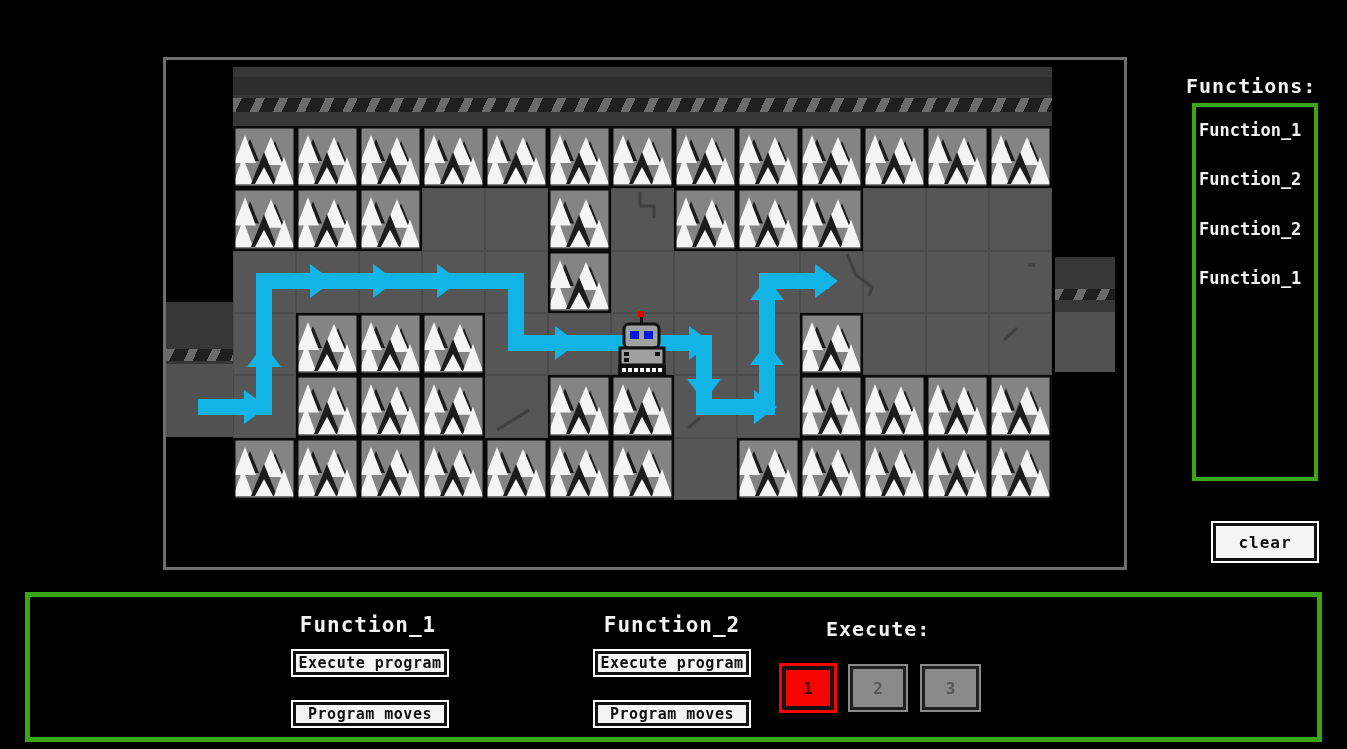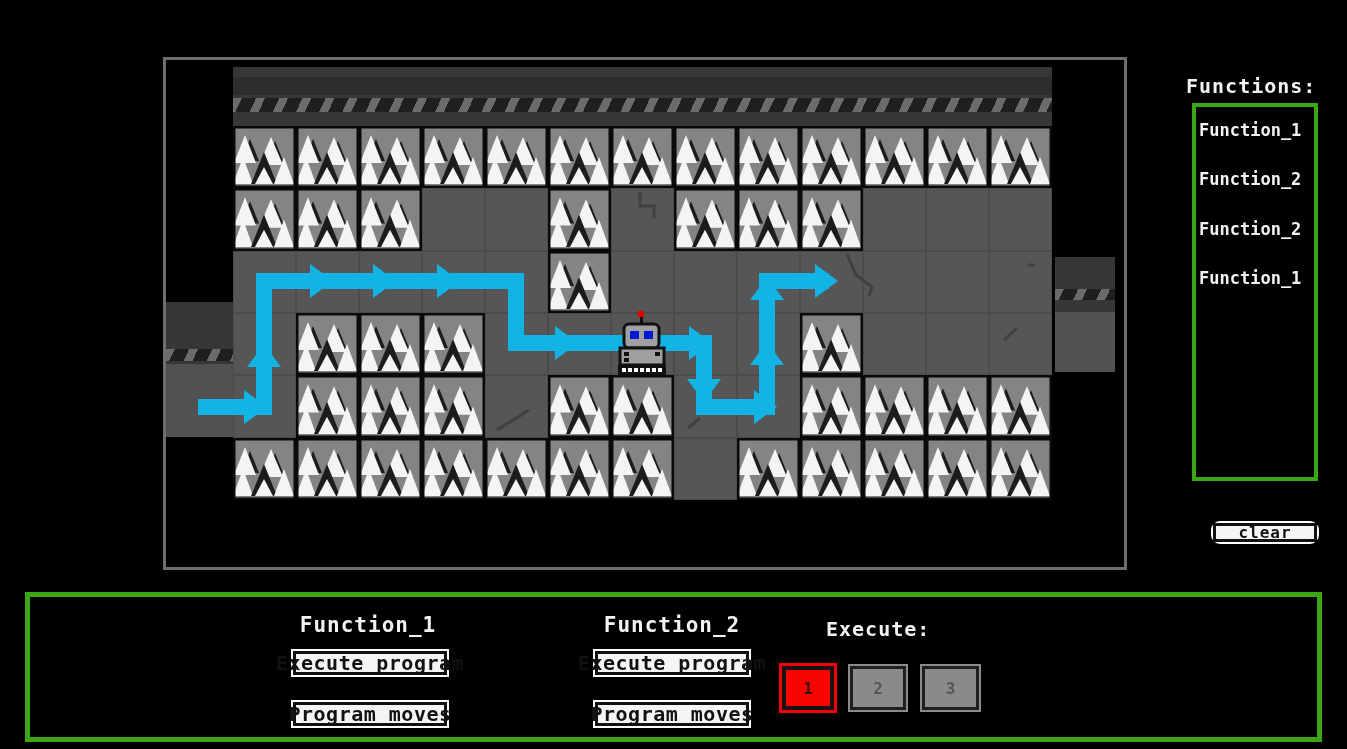--- a/index.html
+++ b/index.html
@@ -25,30 +25,30 @@
   #functions-title{left:1186px;top:74px;color:#f2f2f2;font-size:20px;font-weight:bold;letter-spacing:1px;}
   #functions-box{left:1192px;top:103px;width:126px;height:378px;border:4px solid #3aa616;
                  box-sizing:border-box;background:#000;}
   .fn-item{position:absolute;left:3px;color:#f2f2f2;font-size:17px;font-weight:bold;letter-spacing:0;white-space:nowrap;}
 
   
   .px-btn{position:absolute;background:#fff;box-sizing:border-box;cursor:pointer;}
   .px-btn .inner{position:absolute;left:2px;top:2px;right:2px;bottom:2px;background:#f5f5f5;
                  border:3px solid #111;display:flex;align-items:center;justify-content:center;
                  color:#111;font-weight:bold;white-space:nowrap;}
-  #clear-btn{left:1211px;top:521px;width:108px;height:23px;border-radius:9px;}
+  #clear-btn{left:1211px;top:521px;width:108px;height:42px;}
   #clear-btn .inner{font-size:16px;letter-spacing:1px;}
 
   
   #bottom-panel{left:25px;top:592px;width:1297px;height:150px;border:5px solid #3aa616;
                 box-sizing:border-box;background:#000;}
   .fn-heading{position:absolute;color:#f2f2f2;font-size:21px;font-weight:bold;letter-spacing:1px;
               width:300px;text-align:center;}
   .panel-btn{width:158px;height:28px;}
-  .panel-btn .inner{font-size:20px;letter-spacing:0.5px;}
+  .panel-btn .inner{font-size:15px;letter-spacing:0.5px;}
   #stages-title{position:absolute;left:796px;top:20px;color:#f2f2f2;font-size:20px;font-weight:bold;letter-spacing:1px;}
   .stage-btn{position:absolute;cursor:pointer;}
   .stage-btn .sinner{position:absolute;left:2px;top:2px;right:2px;bottom:2px;border:3px solid #1f1f1f;
                      display:flex;align-items:center;justify-content:center;font-size:16px;font-weight:bold;}
   .stage-btn.inactive{background:#8a8a8a;}
   .stage-btn.inactive .sinner{background:#8a8a8a;color:#565656;}
   .stage-btn.active{background:#f80400;}
   .stage-btn.active .sinner{left:3px;top:3px;right:3px;bottom:3px;border:4px solid #141414;background:#f80400;color:#3c1212;}
 </style>
 </head>

